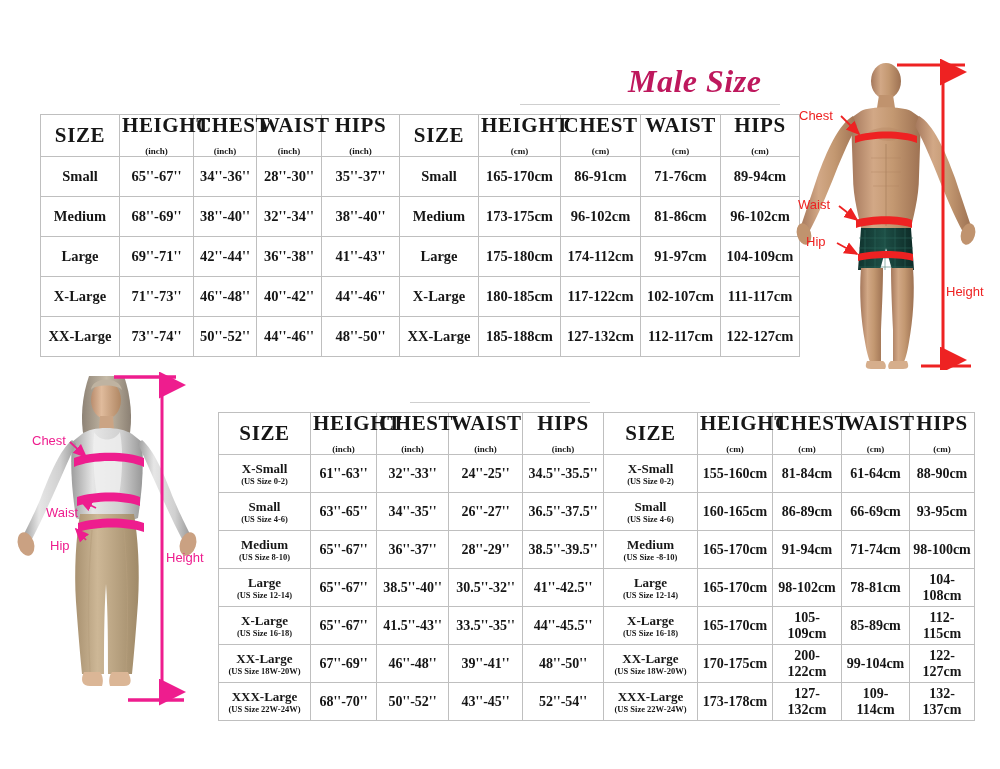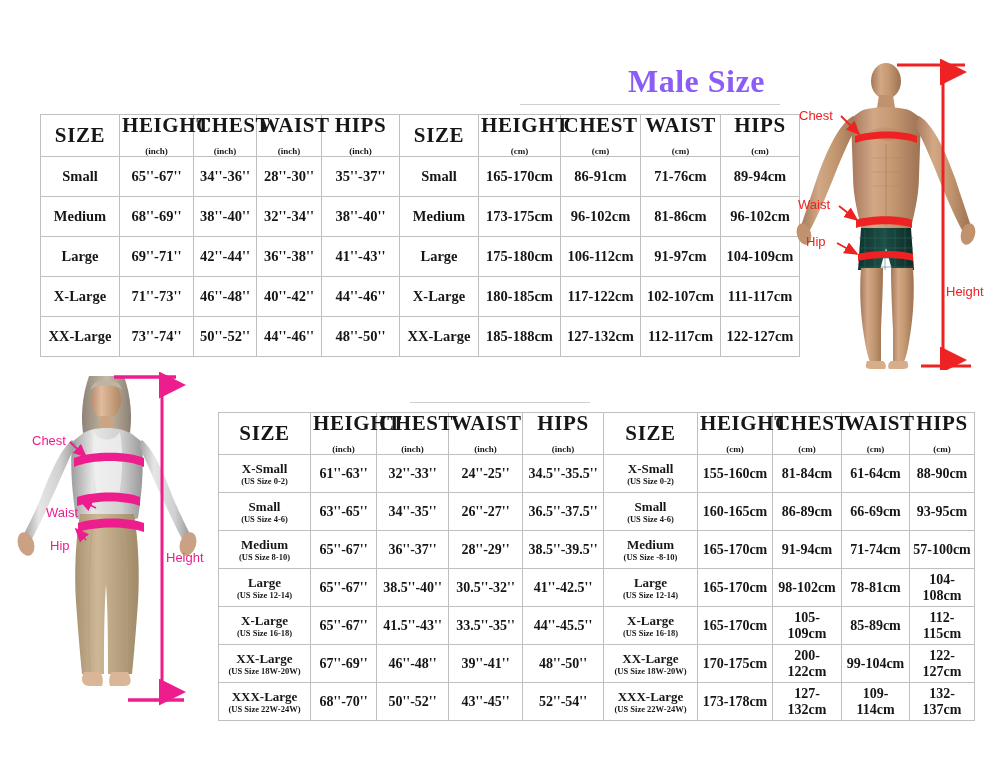--- a/index.html
+++ b/index.html
@@ -11,23 +11,24 @@
     position:relative;
     overflow:hidden;
   }
   .stage{position:absolute;left:0;top:0;width:1000px;height:769px;}
 
   
   .title{
     position:absolute;
     font-family:"Liberation Serif", serif;
     font-weight:bold;
-    color:#8b5cf6;
+    color:#be185d;
     letter-spacing:.5px;
     white-space:nowrap;
+    font-style:italic;
   }
   #male-title{left:628px;top:63px;font-size:32px;}
   #female-title{left:222px;top:362px;font-size:32px;}
   .title-rule{
     position:absolute;
     border-top:1px solid #cfcfcf;
     height:0;
   }
   #male-rule{left:520px;top:104px;width:260px;}
   #female-rule{left:410px;top:402px;width:180px;}
@@ -176,21 +177,21 @@
           <td>96-102cm</td>
         </tr>
         <tr>
           <td>Large</td>
           <td>69''-71''</td>
           <td>42''-44''</td>
           <td>36''-38''</td>
           <td>41''-43''</td>
           <td>Large</td>
           <td>175-180cm</td>
-          <td>106-112cm</td>
+          <td>174-112cm</td>
           <td>91-97cm</td>
           <td>104-109cm</td>
         </tr>
         <tr>
           <td>X-Large</td>
           <td>71''-73''</td>
           <td>46''-48''</td>
           <td>40''-42''</td>
           <td>44''-46''</td>
           <td>X-Large</td>
@@ -399,21 +400,21 @@
           <td>36''-37''</td>
           <td>28''-29''</td>
           <td>38.5''-39.5''</td>
           <td>
             <span class="sz-main">Medium</span>
             <span class="sz-sub">(US Size -8-10)</span>
           </td>
           <td>165-170cm</td>
           <td>91-94cm</td>
           <td>71-74cm</td>
-          <td>57-100cm</td>
+          <td>98-100cm</td>
         </tr>
         <tr>
           <td>
             <span class="sz-main">Large</span>
             <span class="sz-sub">(US Size 12-14)</span>
           </td>
           <td>65''-67''</td>
           <td>38.5''-40''</td>
           <td>30.5''-32''</td>
           <td>41''-42.5''</td>

